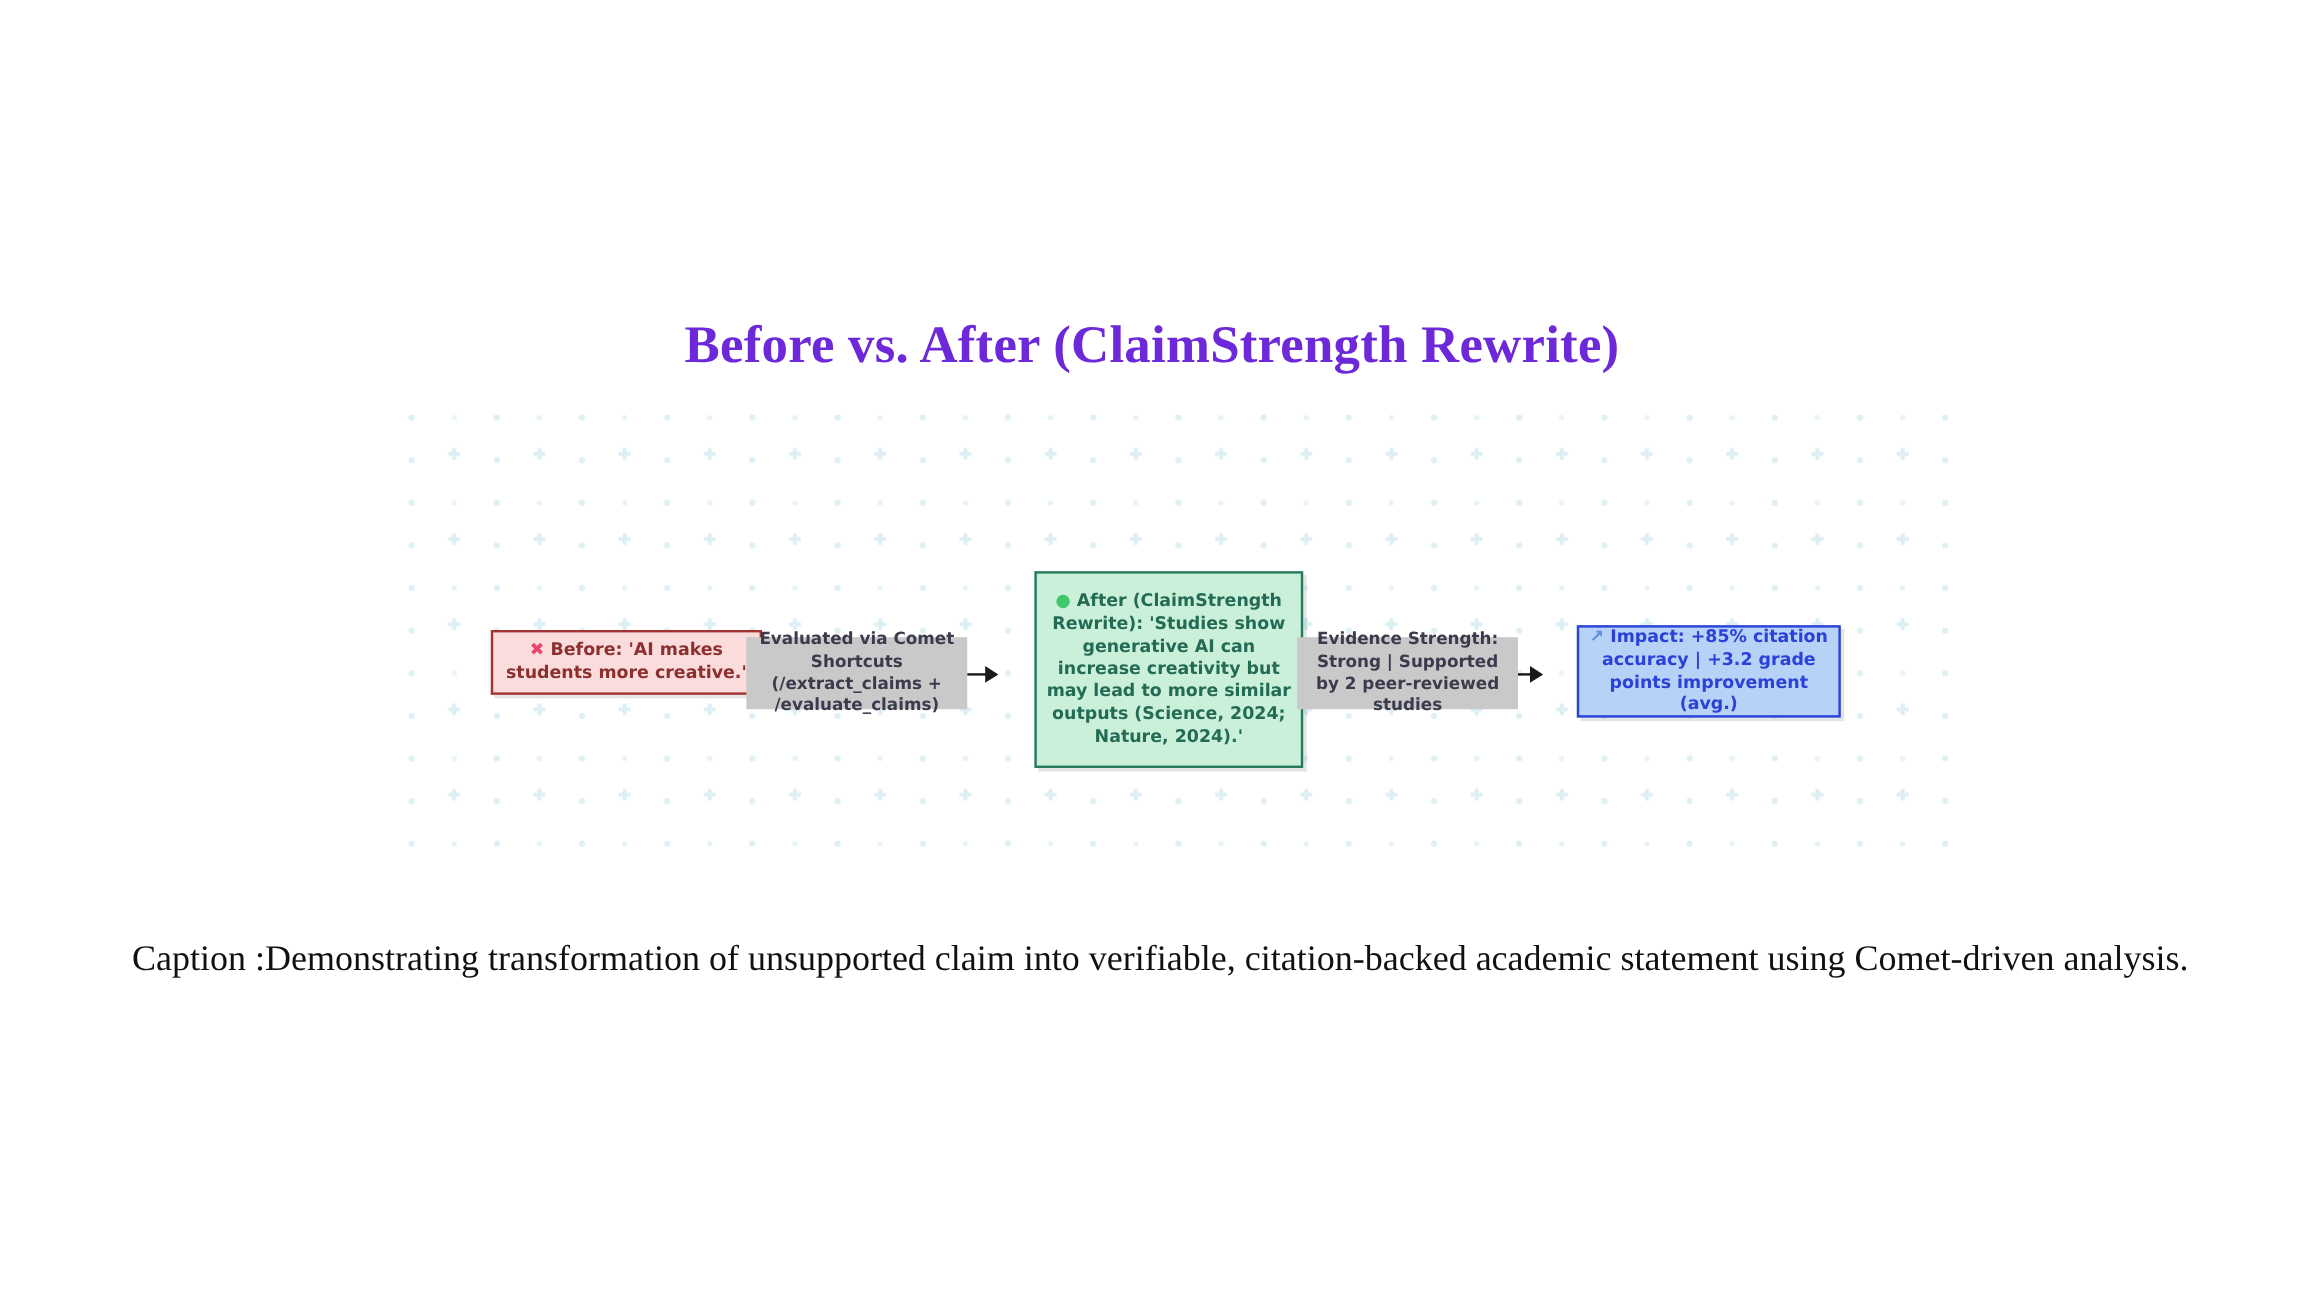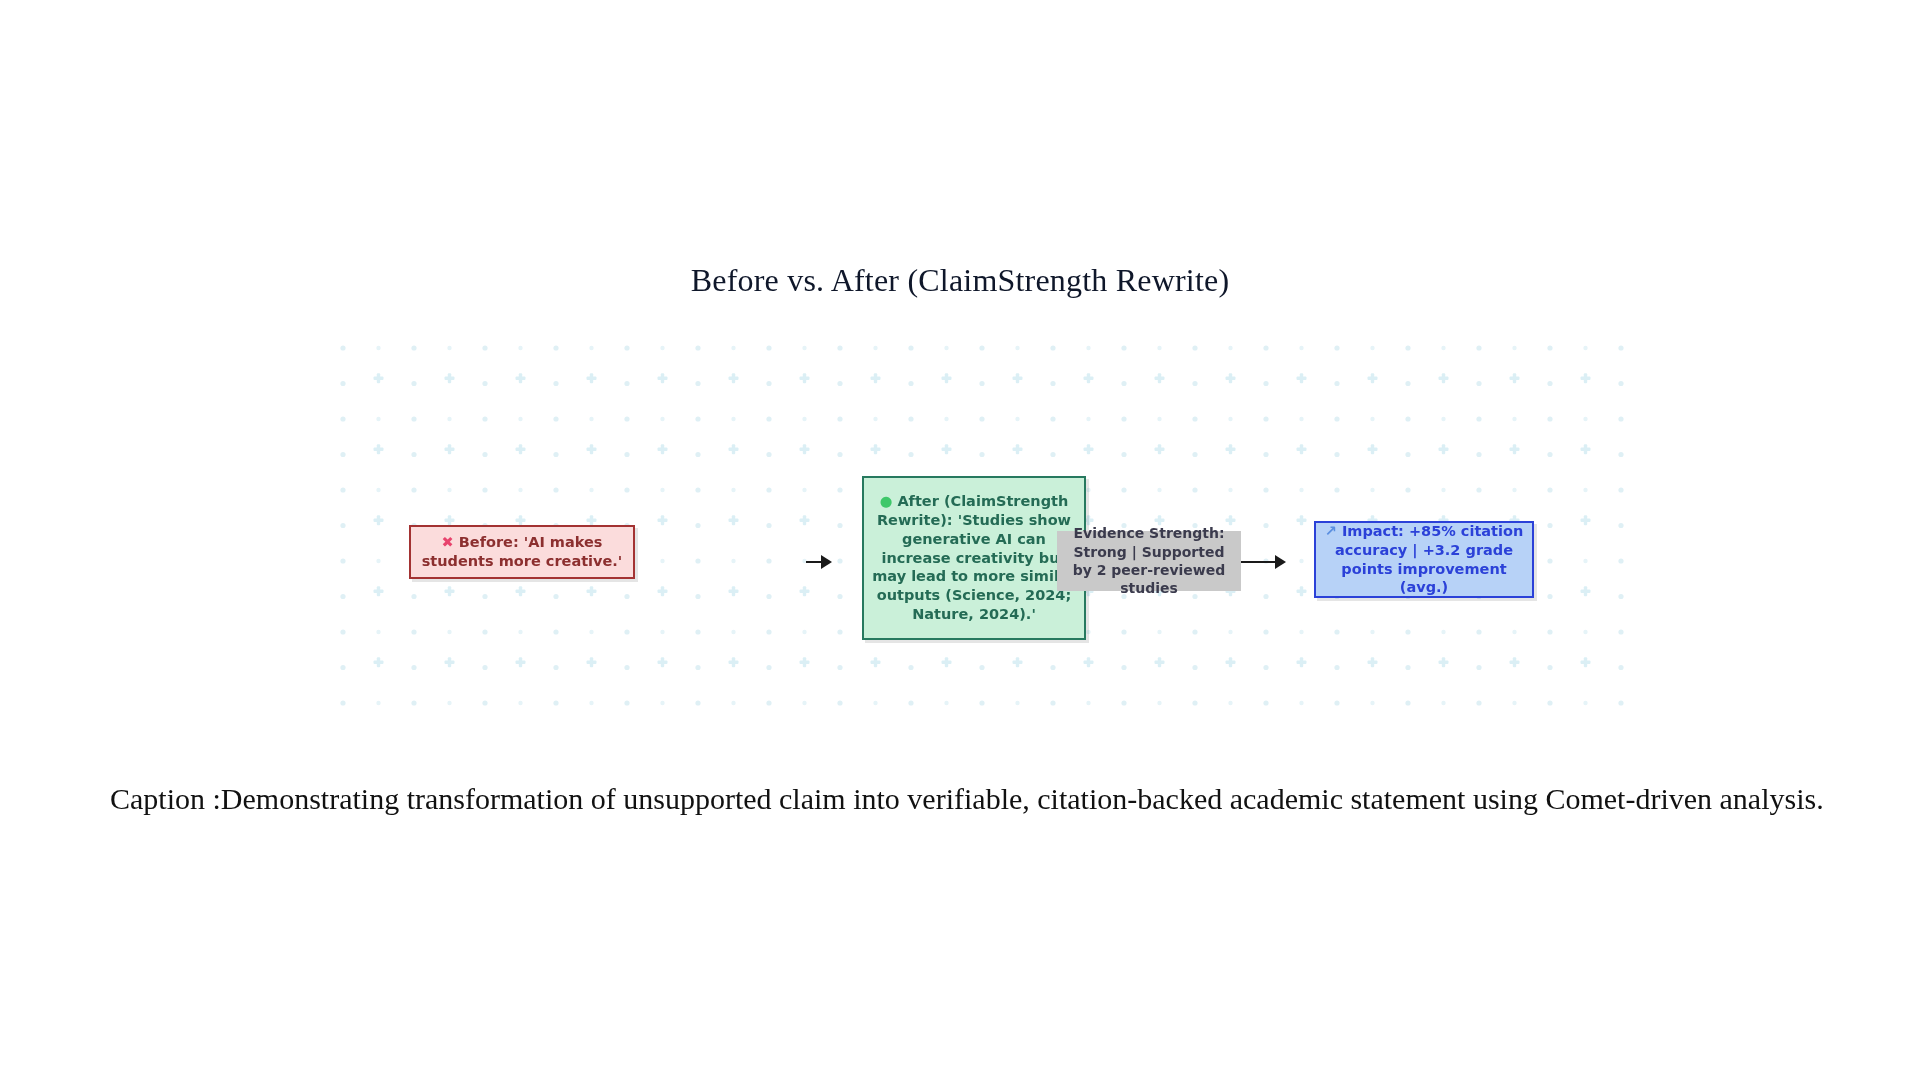--- a/index.html
+++ b/index.html
@@ -16,23 +16,23 @@
   }
 
   
   #diagram-title {
     position: absolute;
     left: 0;
     top: 262px;
     width: 1920px;
     text-align: center;
     font-family: "Liberation Serif", "DejaVu Serif", serif;
-    font-size: 32px;
-    font-weight: 400;
-    color: #0f172a;
+    font-size: 44px;
+    font-weight: 700;
+    color: #6d28d9;
     letter-spacing: 0.2px;
   }
 
   
   #flow-canvas {
     position: absolute;
     left: 340px;
     top: 345px;
     width: 1290px;
     height: 375px;
@@ -94,21 +94,21 @@
     font-size: 14px;
     font-weight: 600;
     line-height: 1.32;
     padding: 5px 7px;
   }
   #edge-label-evaluated {
     left: 282px; top: 186px;
     width: 184px; height: 60px;
   }
   #edge-label-evidence {
-    left: 717px; top: 186px;
+    left: 741px; top: 186px;
     width: 184px; height: 60px;
   }
 
   
   .connector {
     position: absolute;
     height: 2px;
     background: #1a1a1a;
     top: 216px;
   }
@@ -171,20 +171,23 @@
   <div class="connector" id="connector-1"></div>
   <div class="connector" id="connector-2"></div>
   <div class="arrowhead" id="arrow-1"></div>
   <div class="connector" id="connector-4"></div>
   <div class="arrowhead" id="arrow-2"></div>
 
   <div class="node" id="node-before">
     <span class="node-text"><span class="emoji x-icon">✖</span> <span>Before: 'AI makes students more creative.'</span></span>
   </div>
 
+  <div class="edge-label" id="edge-label-evaluated">
+    <span>Evaluated via Comet Shortcuts (/extract_claims + /evaluate_claims)</span>
+  </div>
 
   <div class="node" id="node-after">
     <span class="node-text"><span class="emoji dot-icon">●</span> <span>After (ClaimStrength Rewrite): 'Studies show generative AI can increase creativity but may lead to more similar outputs (Science, 2024; Nature, 2024).'</span></span>
   </div>
 
   <div class="edge-label" id="edge-label-evidence">
     <span>Evidence Strength: Strong | Supported by 2 peer-reviewed studies</span>
   </div>
 
   <div class="connector" style="left:718px;width:0;"></div>

